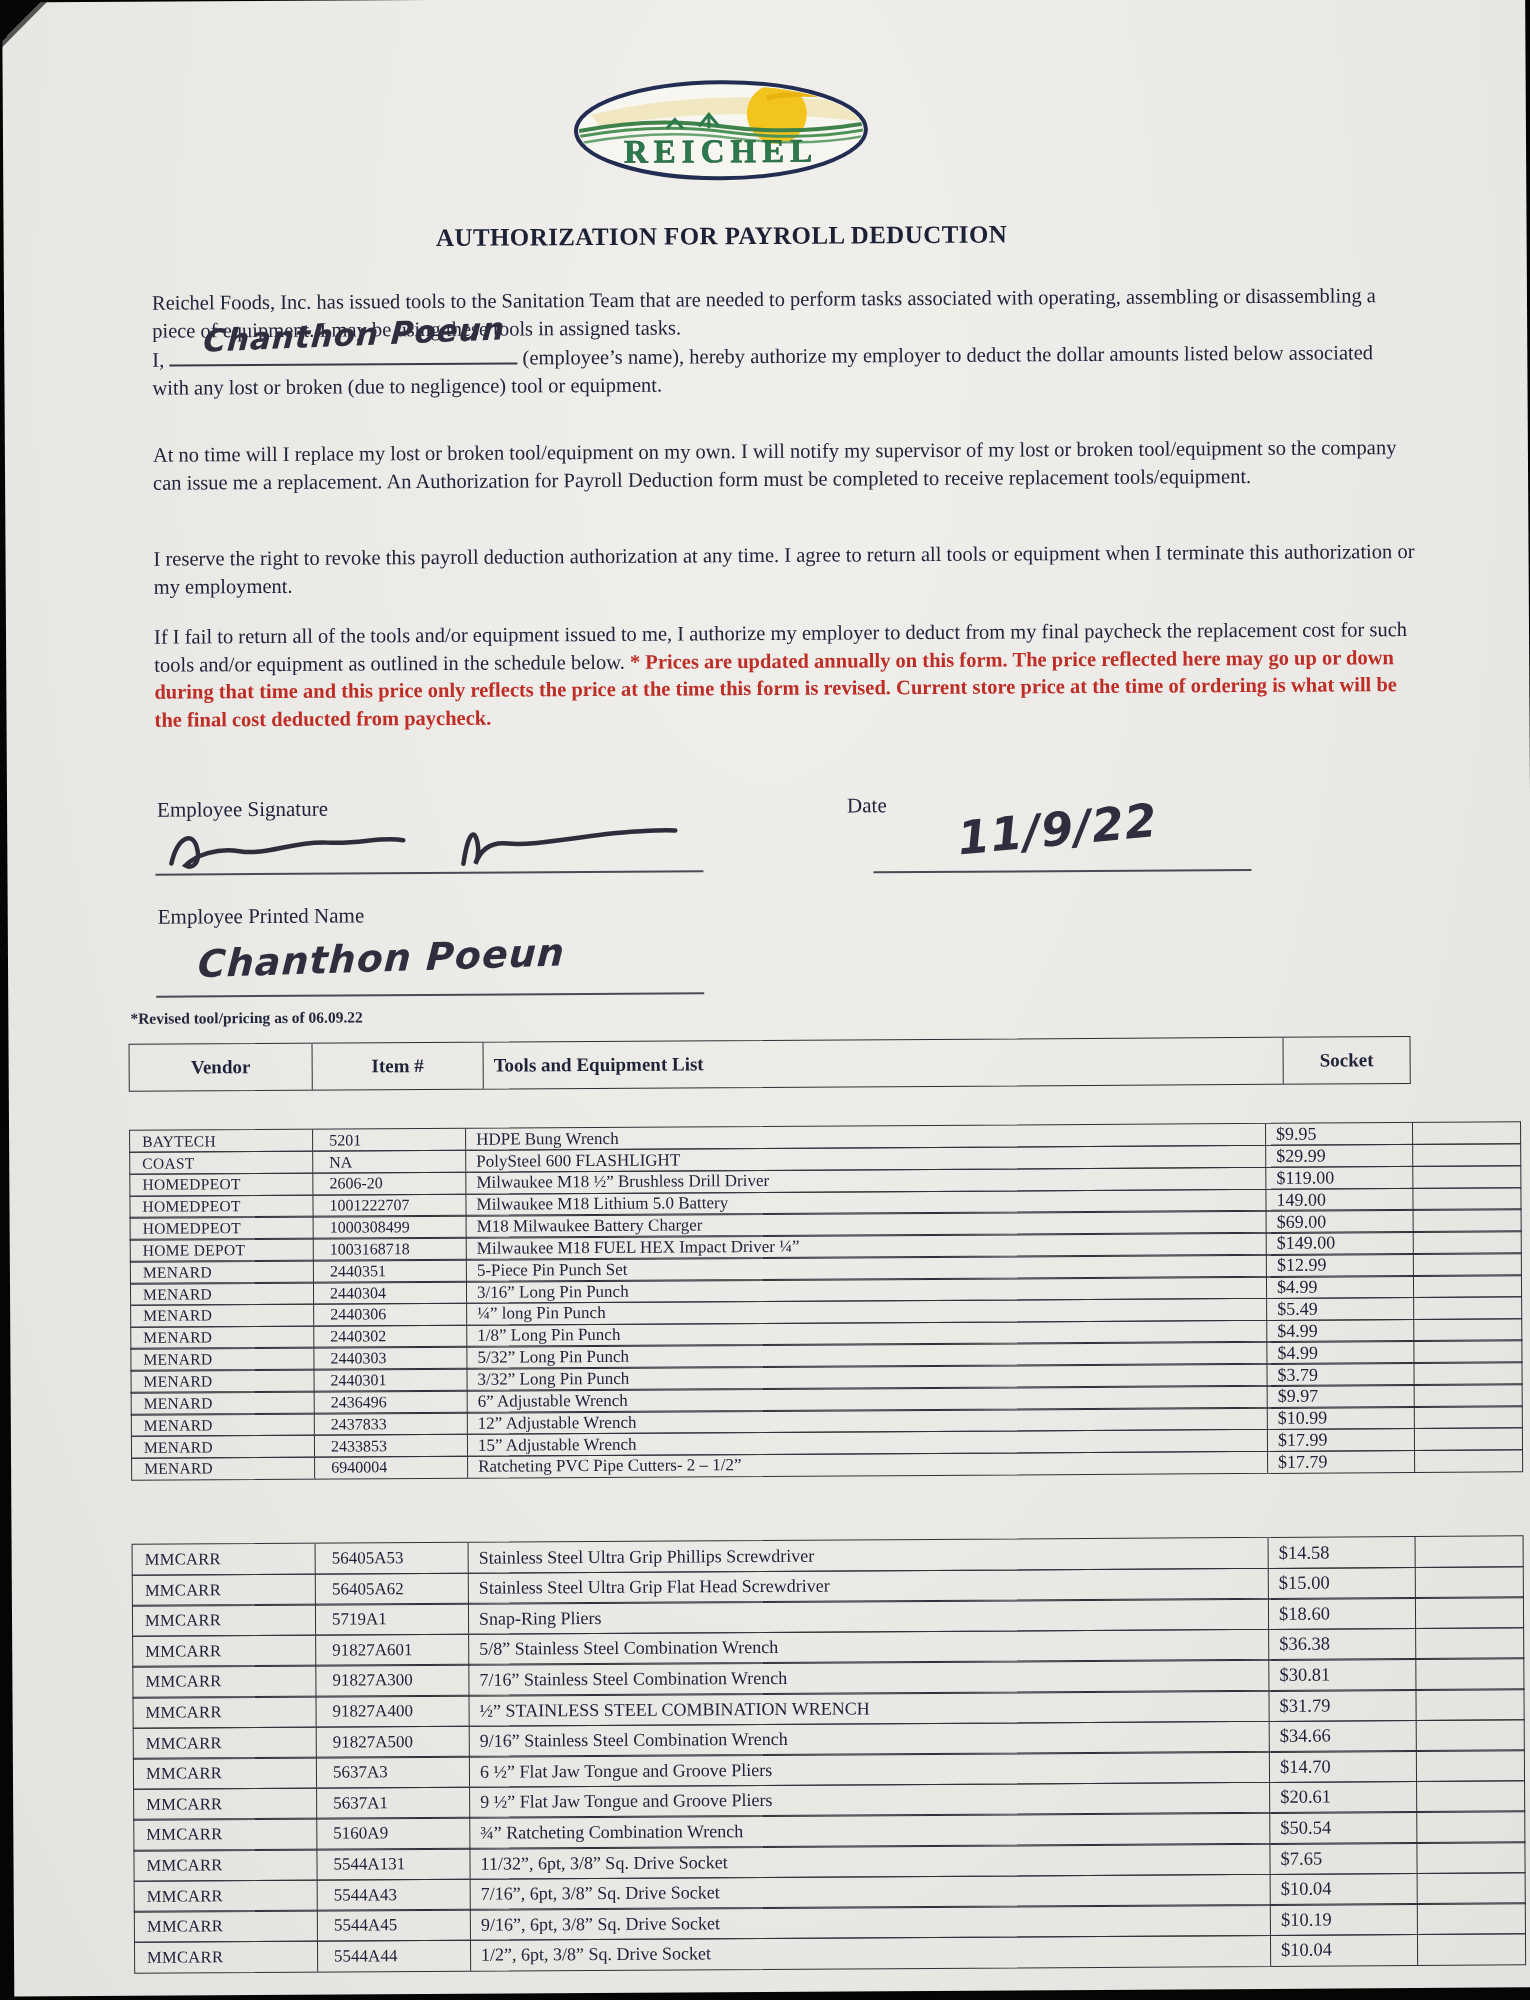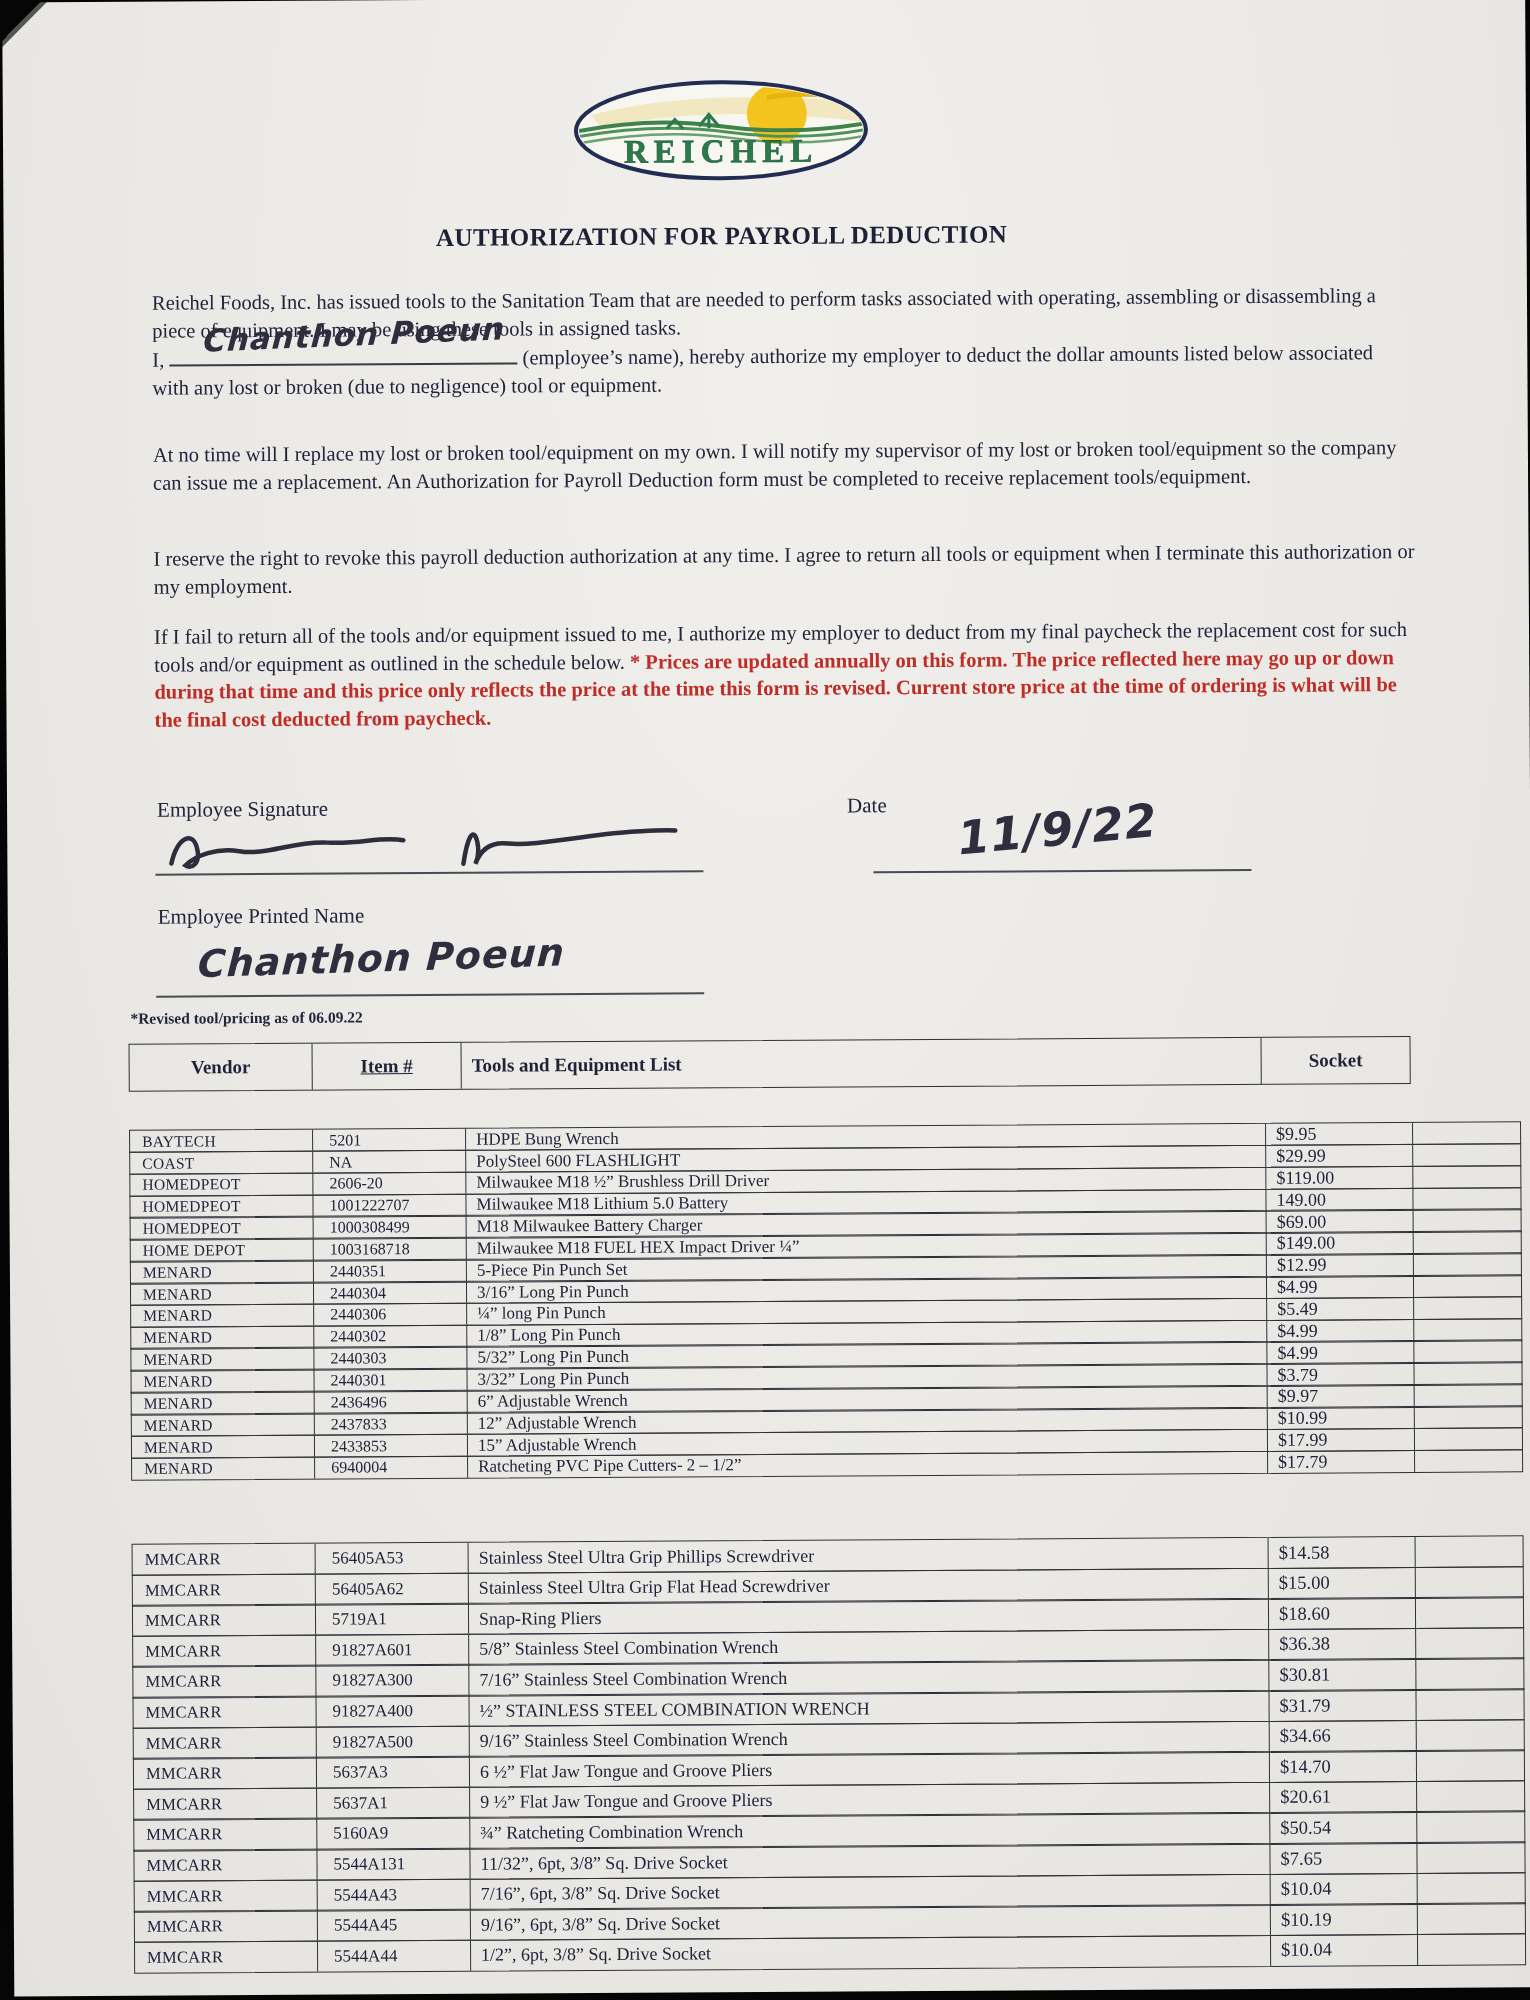--- a/index.html
+++ b/index.html
@@ -69,21 +69,21 @@
 
   
   .thead{
     position:absolute;left:120px;top:1042px;width:1282px;height:48px;
     display:flex;border:1.8px solid #2e2e38;box-sizing:border-box;
     font-weight:bold;color:#1f2338;
   }
   .hc{display:flex;align-items:center;box-sizing:border-box;font-size:19px;}
   .hc + .hc{border-left:1.8px solid #2e2e38;}
   .h1{width:182px;justify-content:center;}
-  .h2{width:149px;justify-content:center;text-decoration:underline;}
+  .h2{width:171px;justify-content:center;}
   .h3{width:800px;padding-left:10px;}
   .h4{flex:1;justify-content:center;}
 
   .tgroup{position:absolute;left:120px;width:1392px;color:#20243a;}
   .g1{top:1128px;}
   .g2{top:1542px;}
   .trow{
     display:flex;box-sizing:border-box;border:1.6px solid #30303a;
     background:transparent;
   }

